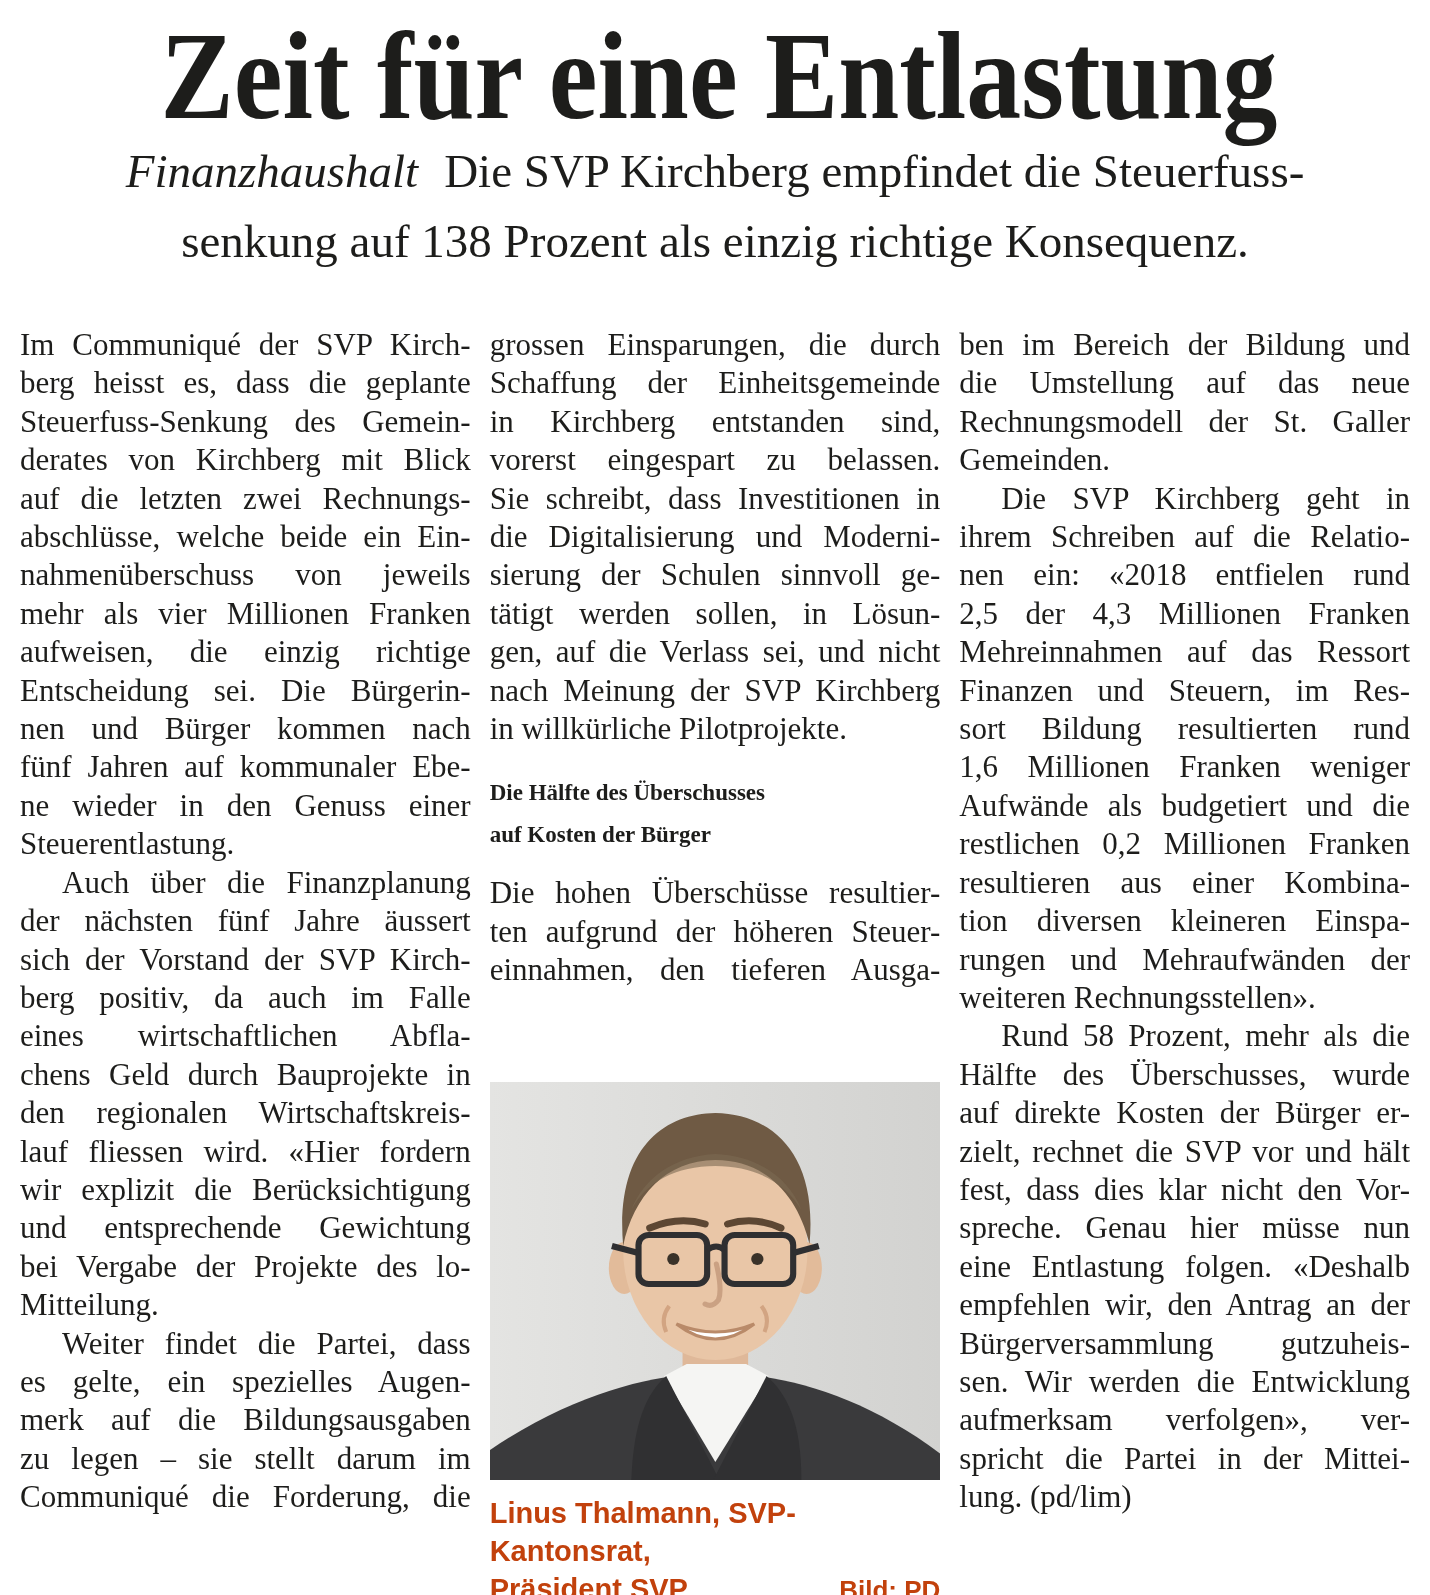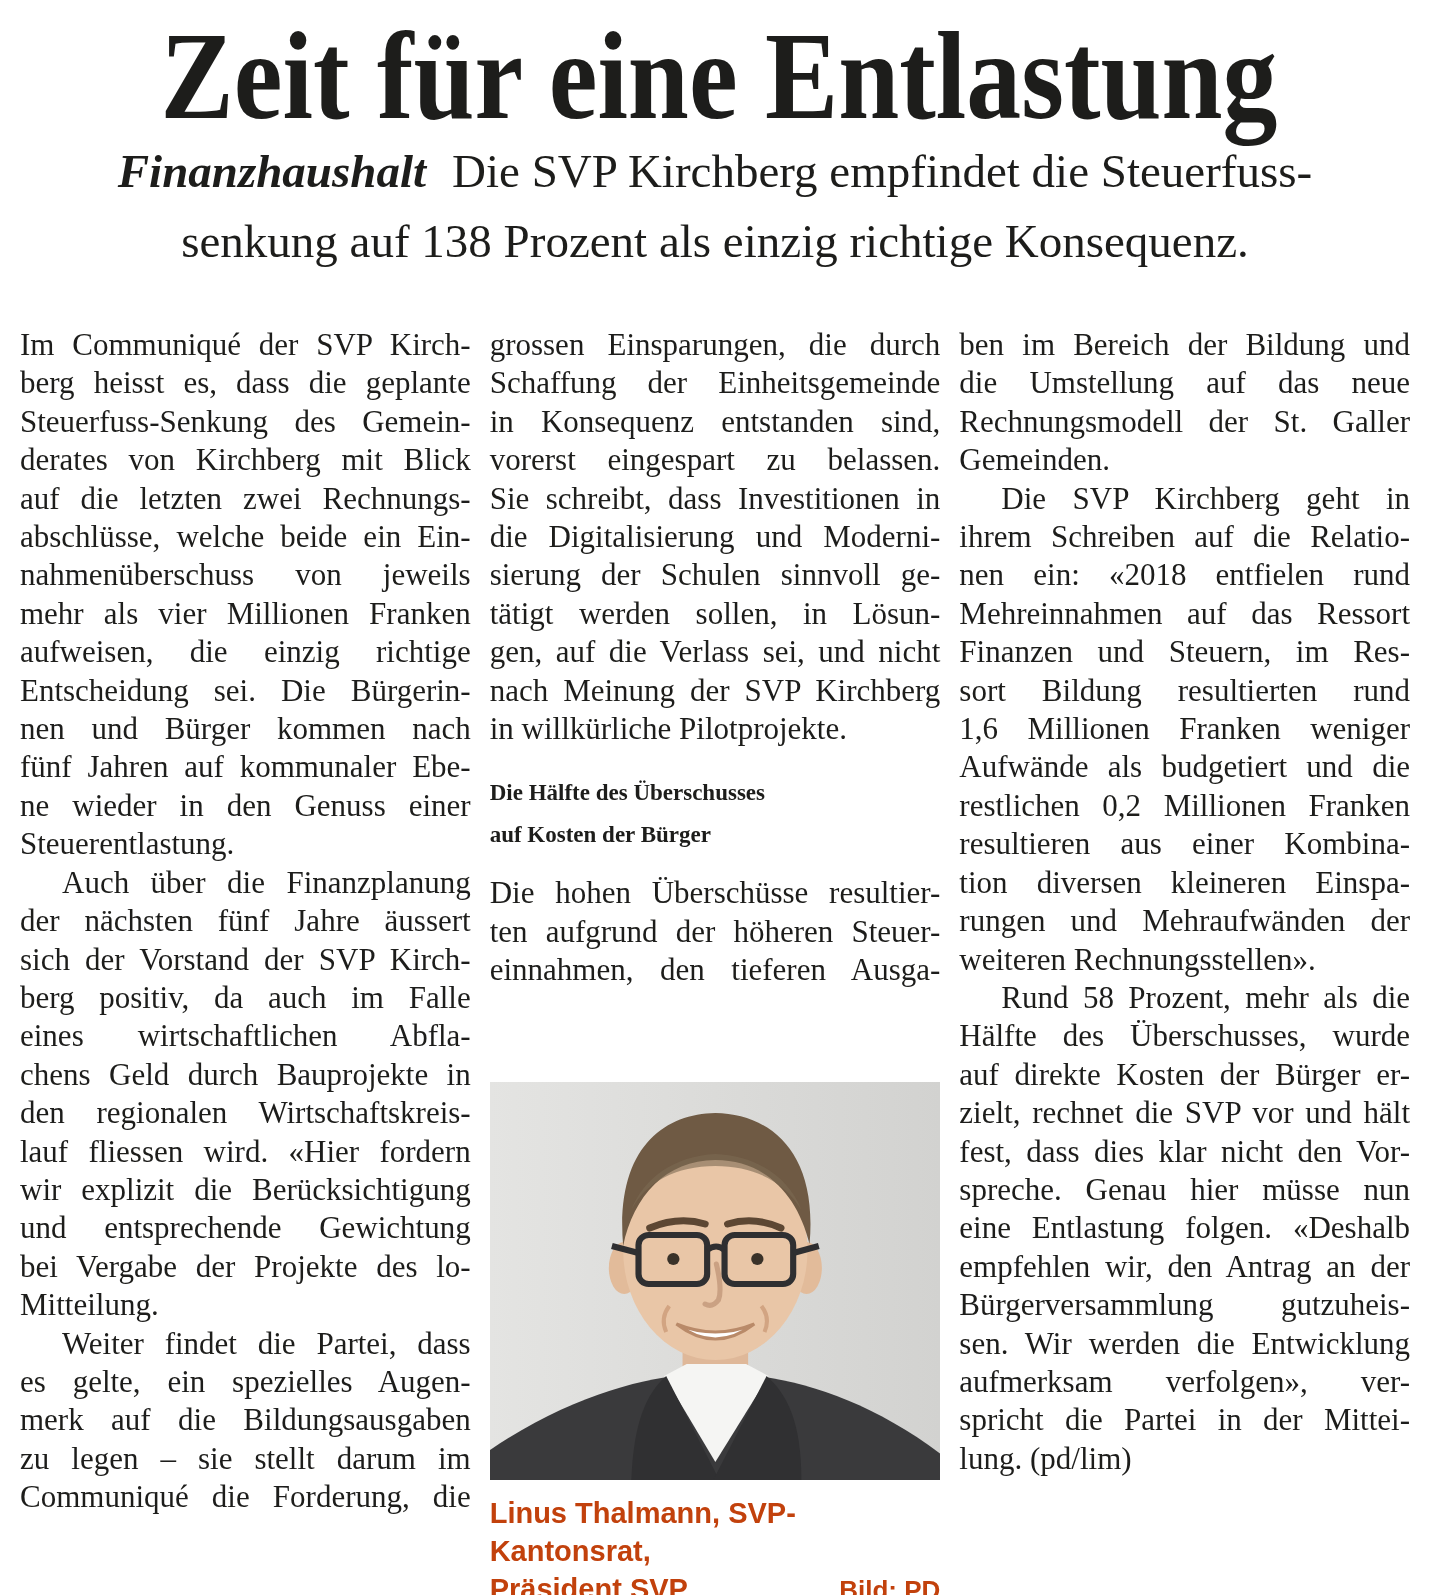--- a/index.html
+++ b/index.html
@@ -7,21 +7,21 @@
          font-family:"Liberation Serif", serif; color:#1d1d1b; }
   .page { position:relative; width:1430px; height:1595px; background:#ffffff; }
 
   .headline { position:absolute; top:8px; left:0; width:100%;
               text-align:center; font-weight:bold; font-size:124px; line-height:130px;
               margin:4px; white-space:nowrap; }
   .hl-inner { display:inline-block; transform:scaleX(0.885); transform-origin:50% 50%; }
 
   .subtitle { position:absolute; top:136px; left:0; width:100%;
               text-align:center; font-size:47px; line-height:70px; }
-  .kicker { font-weight:bold; font-style:italic; margin-right:26px; }
+  .kicker { font-weight:normal; font-style:italic; margin-right:26px; }
 
   .columns { position:absolute; top:326px; left:20px; width:1390px;
              display:flex; gap:19px; }
   .col { flex:1 1 0; min-width:0; font-size:31px; line-height:38.4px; }
   .para { margin:0; }
   .line { text-align:justify; text-align-last:justify; text-justify:inter-word; }
   .line.endline { text-align-last:left; }
   .line.indent { padding-left:42px; }
   .tail-italic { }
 
@@ -89,21 +89,21 @@
             <div class="line">Communiqué die Forderung, die</div>
           </div>
         </div>
     </div>
 
     <div class="col">
       <div>
           <div class="para">
             <div class="line">grossen Einsparungen, die durch</div>
             <div class="line">Schaffung der Einheitsgemeinde</div>
-            <div class="line">in Konsequenz entstanden sind,</div>
+            <div class="line">in Kirchberg entstanden sind,</div>
             <div class="line">vorerst eingespart zu belassen.</div>
             <div class="line">Sie schreibt, dass Investitionen in</div>
             <div class="line">die Digitalisierung und Moderni-</div>
             <div class="line">sierung der Schulen sinnvoll ge-</div>
             <div class="line">tätigt werden sollen, in Lösun-</div>
             <div class="line">gen, auf die Verlass sei, und nicht</div>
             <div class="line">nach Meinung der SVP Kirchberg</div>
             <div class="line endline">in willkürliche Pilotprojekte.</div>
           </div>
           <div class="subhead">
@@ -179,20 +179,21 @@
           <div class="para">
             <div class="line">ben im Bereich der Bildung und</div>
             <div class="line">die Umstellung auf das neue</div>
             <div class="line">Rechnungsmodell der St. Galler</div>
             <div class="line endline">Gemeinden.</div>
           </div>
           <div class="para">
             <div class="line indent">Die SVP Kirchberg geht in</div>
             <div class="line">ihrem Schreiben auf die Relatio-</div>
             <div class="line">nen ein: «2018 entfielen rund</div>
+            <div class="line">2,5 der 4,3 Millionen Franken</div>
             <div class="line">Mehreinnahmen auf das Ressort</div>
             <div class="line">Finanzen und Steuern, im Res-</div>
             <div class="line">sort Bildung resultierten rund</div>
             <div class="line">1,6 Millionen Franken weniger</div>
             <div class="line">Aufwände als budgetiert und die</div>
             <div class="line">restlichen 0,2 Millionen Franken</div>
             <div class="line">resultieren aus einer Kombina-</div>
             <div class="line">tion diversen kleineren Einspa-</div>
             <div class="line">rungen und Mehraufwänden der</div>
             <div class="line endline">weiteren Rechnungsstellen».</div>

